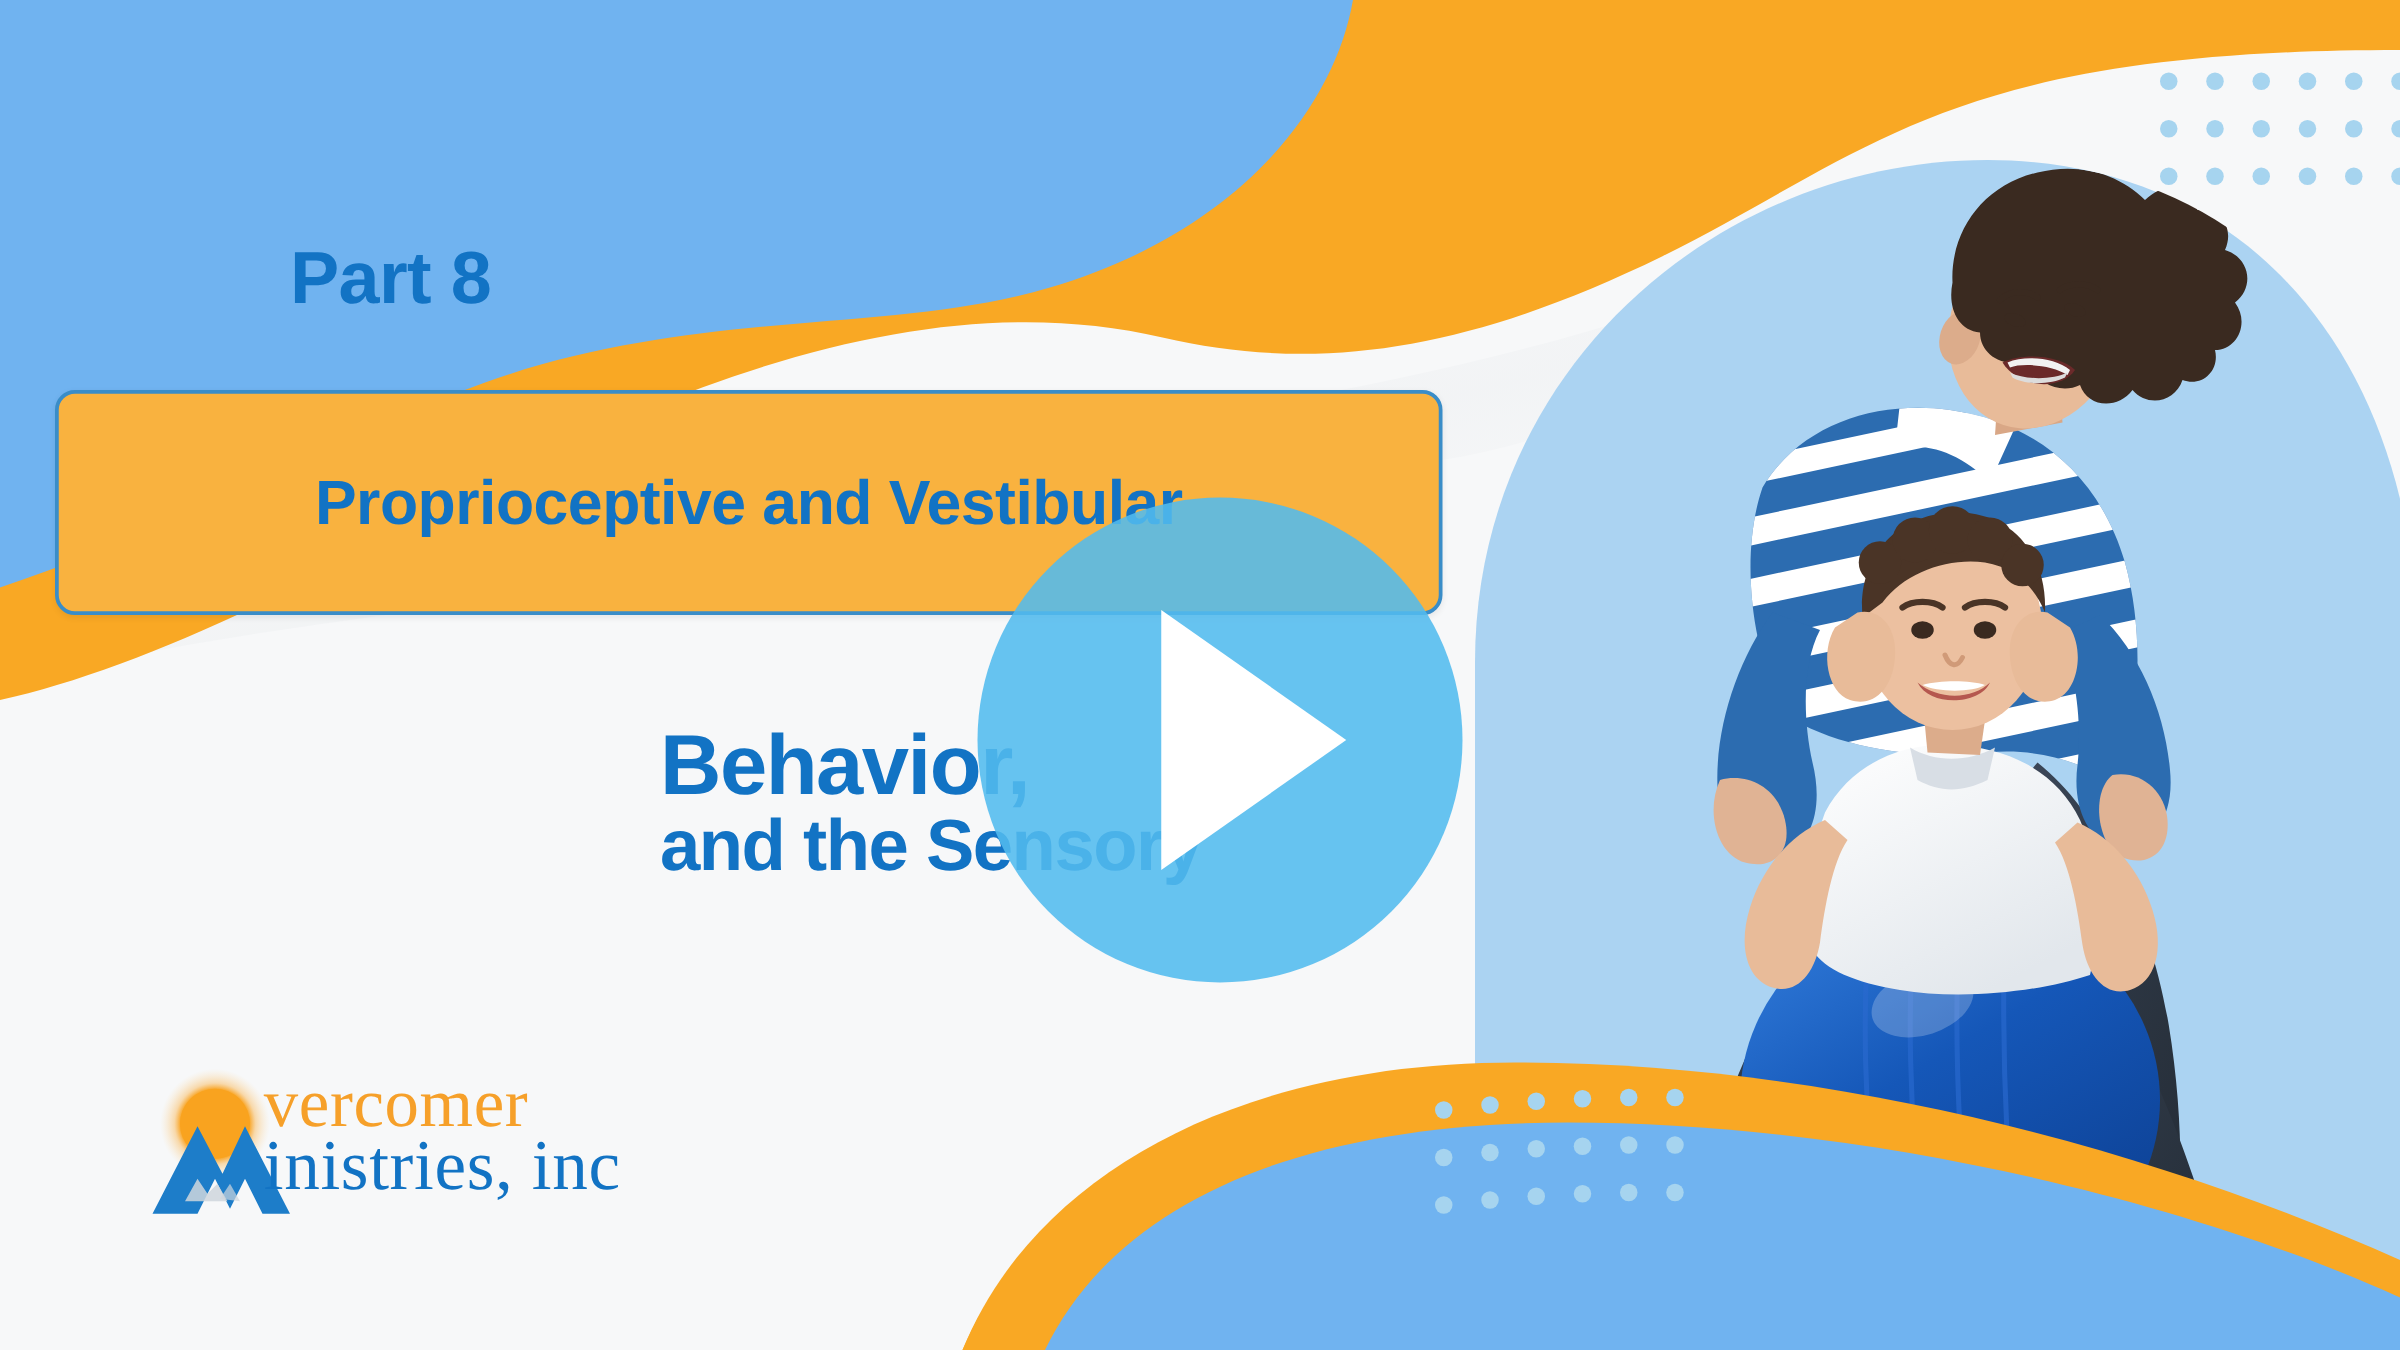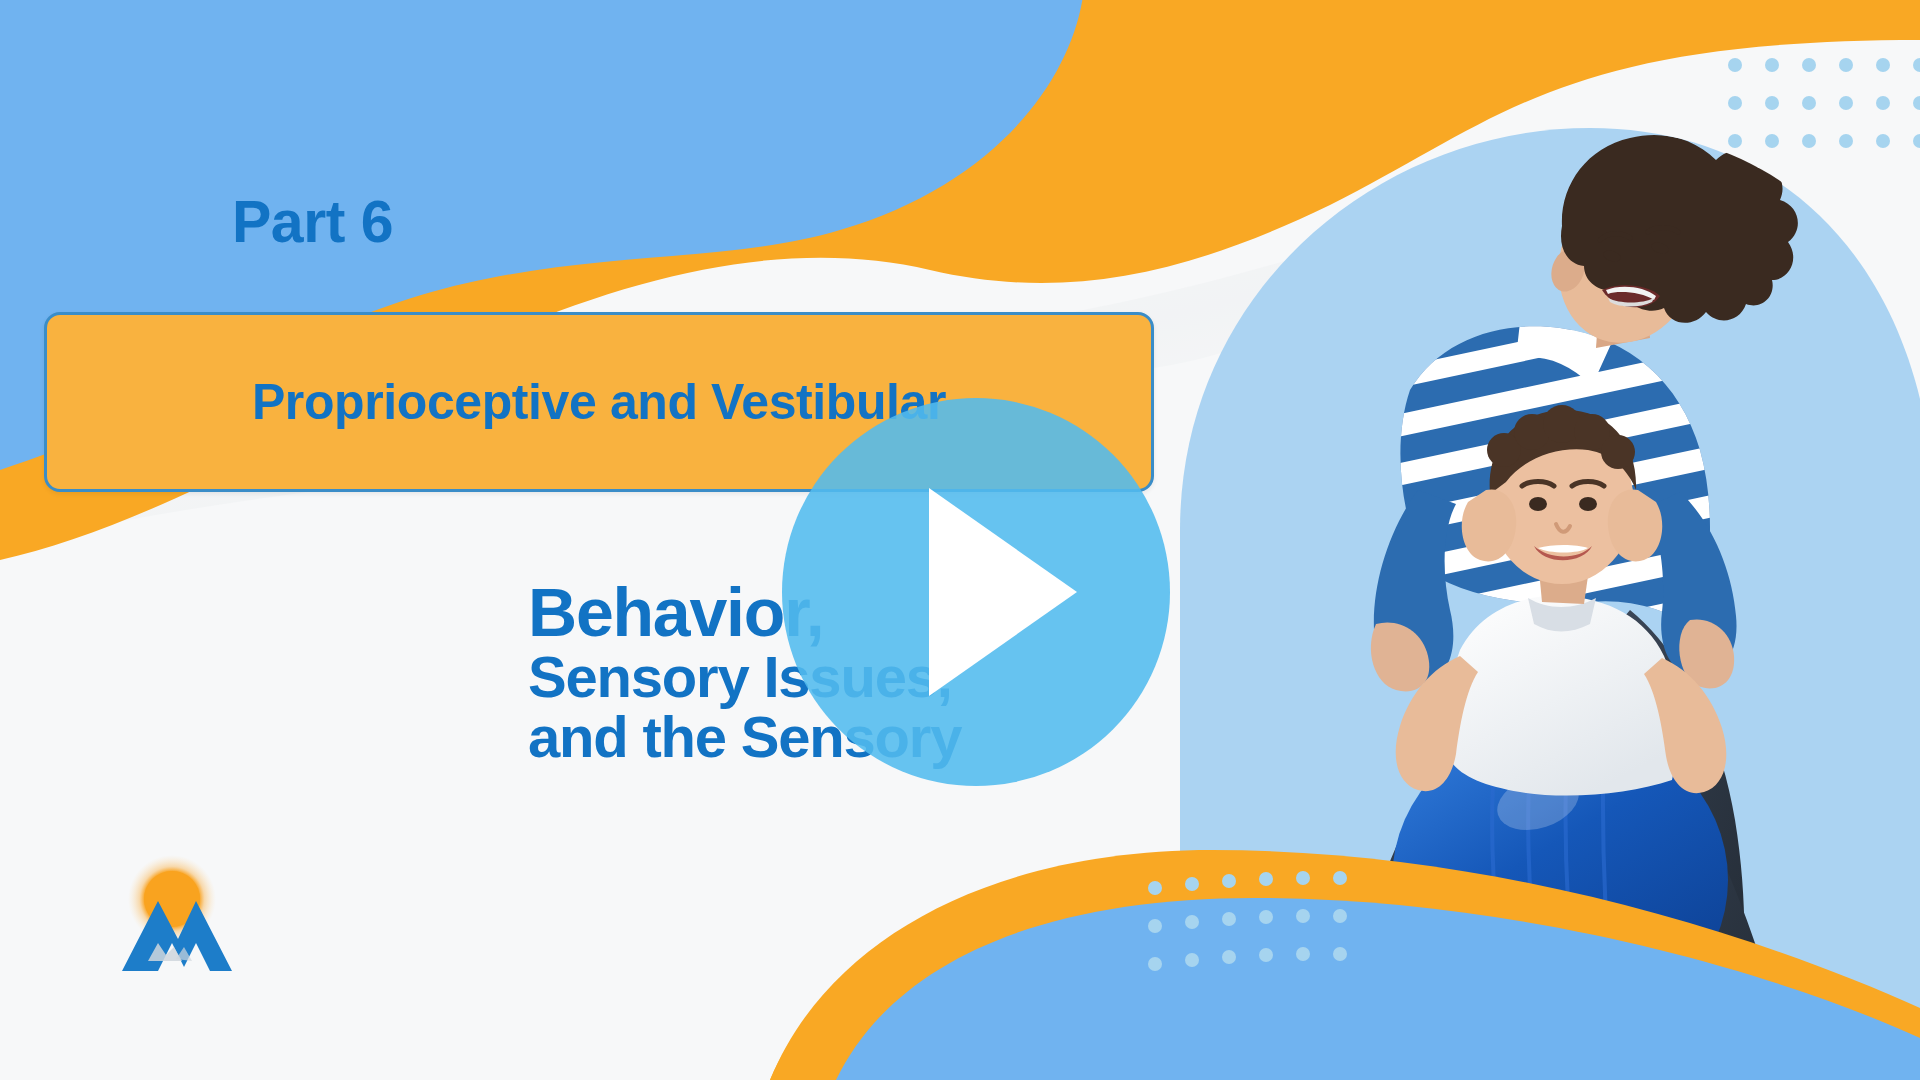--- a/index.html
+++ b/index.html
@@ -395,29 +395,28 @@
         <circle cx="1340" cy="916" r="7"></circle>
       <circle cx="1155" cy="964" r="7"></circle>
         <circle cx="1192" cy="960" r="7"></circle>
         <circle cx="1229" cy="957" r="7"></circle>
       <circle cx="1266" cy="955" r="7"></circle>
         <circle cx="1303" cy="954" r="7"></circle>
         <circle cx="1340" cy="954" r="7"></circle>
     </g>
   </svg>
 
-  <div class="part-label">Part 6</div>
+  <div class="part-label">Part 8</div>
 
   <div class="title-box">
     <div class="title-line">Proprioceptive and Vestibular</div>
   </div>
 
   <div class="subtitle">
     <div class="subtitle-line first">Behavior,</div>
-    <div class="subtitle-line">Sensory Issues,</div>
     <div class="subtitle-line">and the Sensory</div>
   </div>
 
   <div class="play-btn"></div>
   <div class="play-tri"></div>
 
   <div class="logo">
     <svg class="logo-mark" viewBox="0 0 120 122">
       <defs>
         <radialGradient id="sunG" cx="50%" cy="50%" r="50%">
@@ -426,15 +425,19 @@
           <stop offset="100%" stop-color="#fbd8a0" stop-opacity="0"></stop>
         </radialGradient>
       </defs>
       <circle cx="54" cy="44" r="44" fill="url(#sunG)"></circle>
       <circle cx="54" cy="44" r="28" fill="#f9a31f"></circle>
       <path d="M4,116 L40,46 L60,84 L78,46 L114,116
                L92,116 L78,88 L66,112 L54,88 L40,116 Z" fill="#1d7dc9"></path>
       <path d="M30,106 L40,88 L48,100 L56,92 L64,106 Z" fill="#cfd6dd" opacity="0.85"></path>
       <path d="M58,104 L66,92 L74,106 Z" fill="#cfd6dd" opacity="0.7"></path>
     </svg>
+    <div class="logo-text">
+      <span class="logo-top">vercomer</span>
+      <span class="logo-bot">inistries, inc</span>
+    </div>
   </div>
 
 </div>
 
 </body></html>

